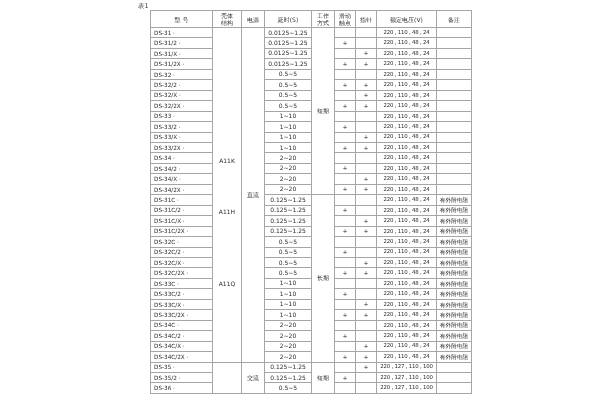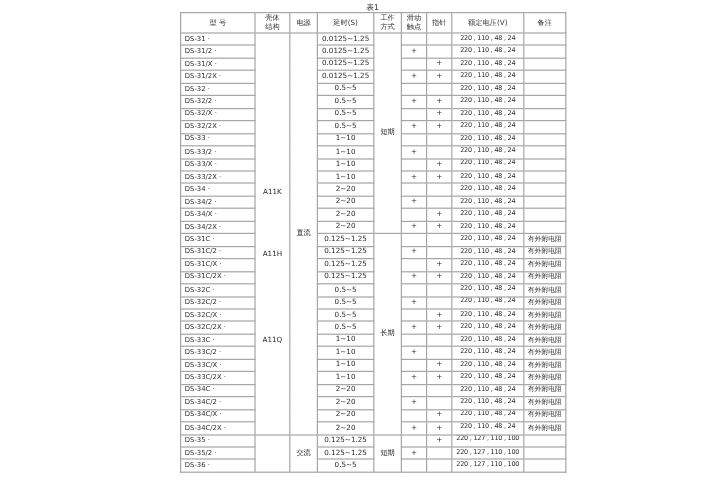--- a/index.html
+++ b/index.html
@@ -3,21 +3,21 @@
 <meta charset="utf-8">
 <style>
   html,body{margin:0;padding:0;}
   body{
     width:600px;height:400px;background:#ffffff;position:relative;
     font-family:"DejaVu Sans","Liberation Sans",sans-serif;color:#2a2a2a;
     overflow:hidden;
   }
   .sheet{position:absolute;inset:0;background:#ffffff;}
   .tbl-caption{
-    position:absolute;top:2px;left:150px;width:321px;text-align:center;
+    position:absolute;top:2px;left:138px;width:321px;text-align:left;
     font-size:6.5px;color:#3a3a3a;
   }
   table.spec{
     position:absolute;left:150px;top:10px;width:321px;
     border-collapse:collapse;table-layout:fixed;
     border:1px solid #7d7d7d;
   }
   col.c-model{width:62px}
   col.c-case{width:29px}
   col.c-power{width:23px}

